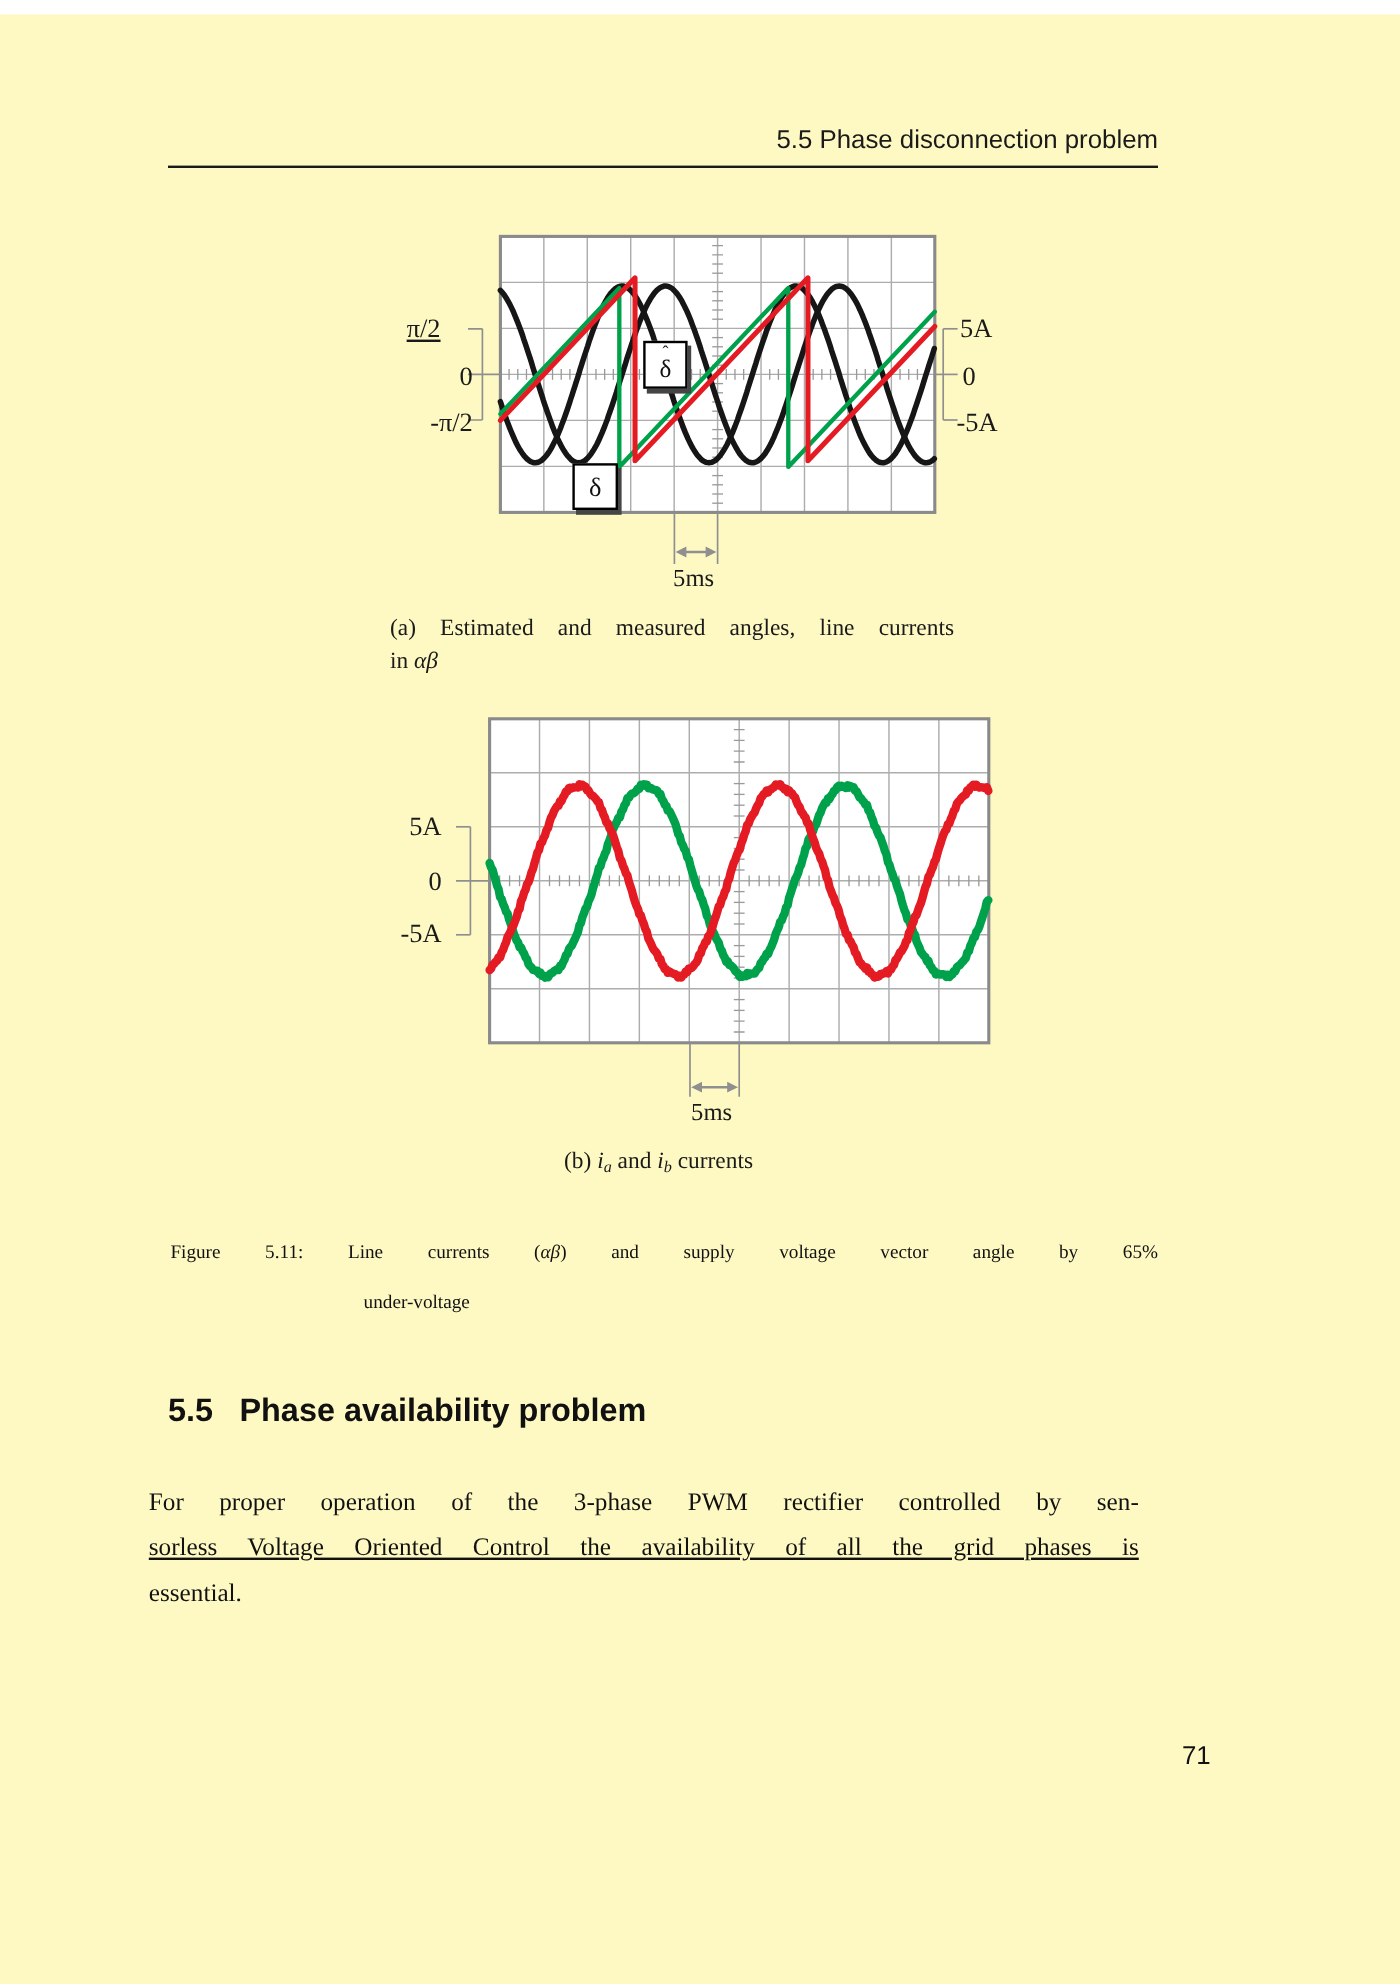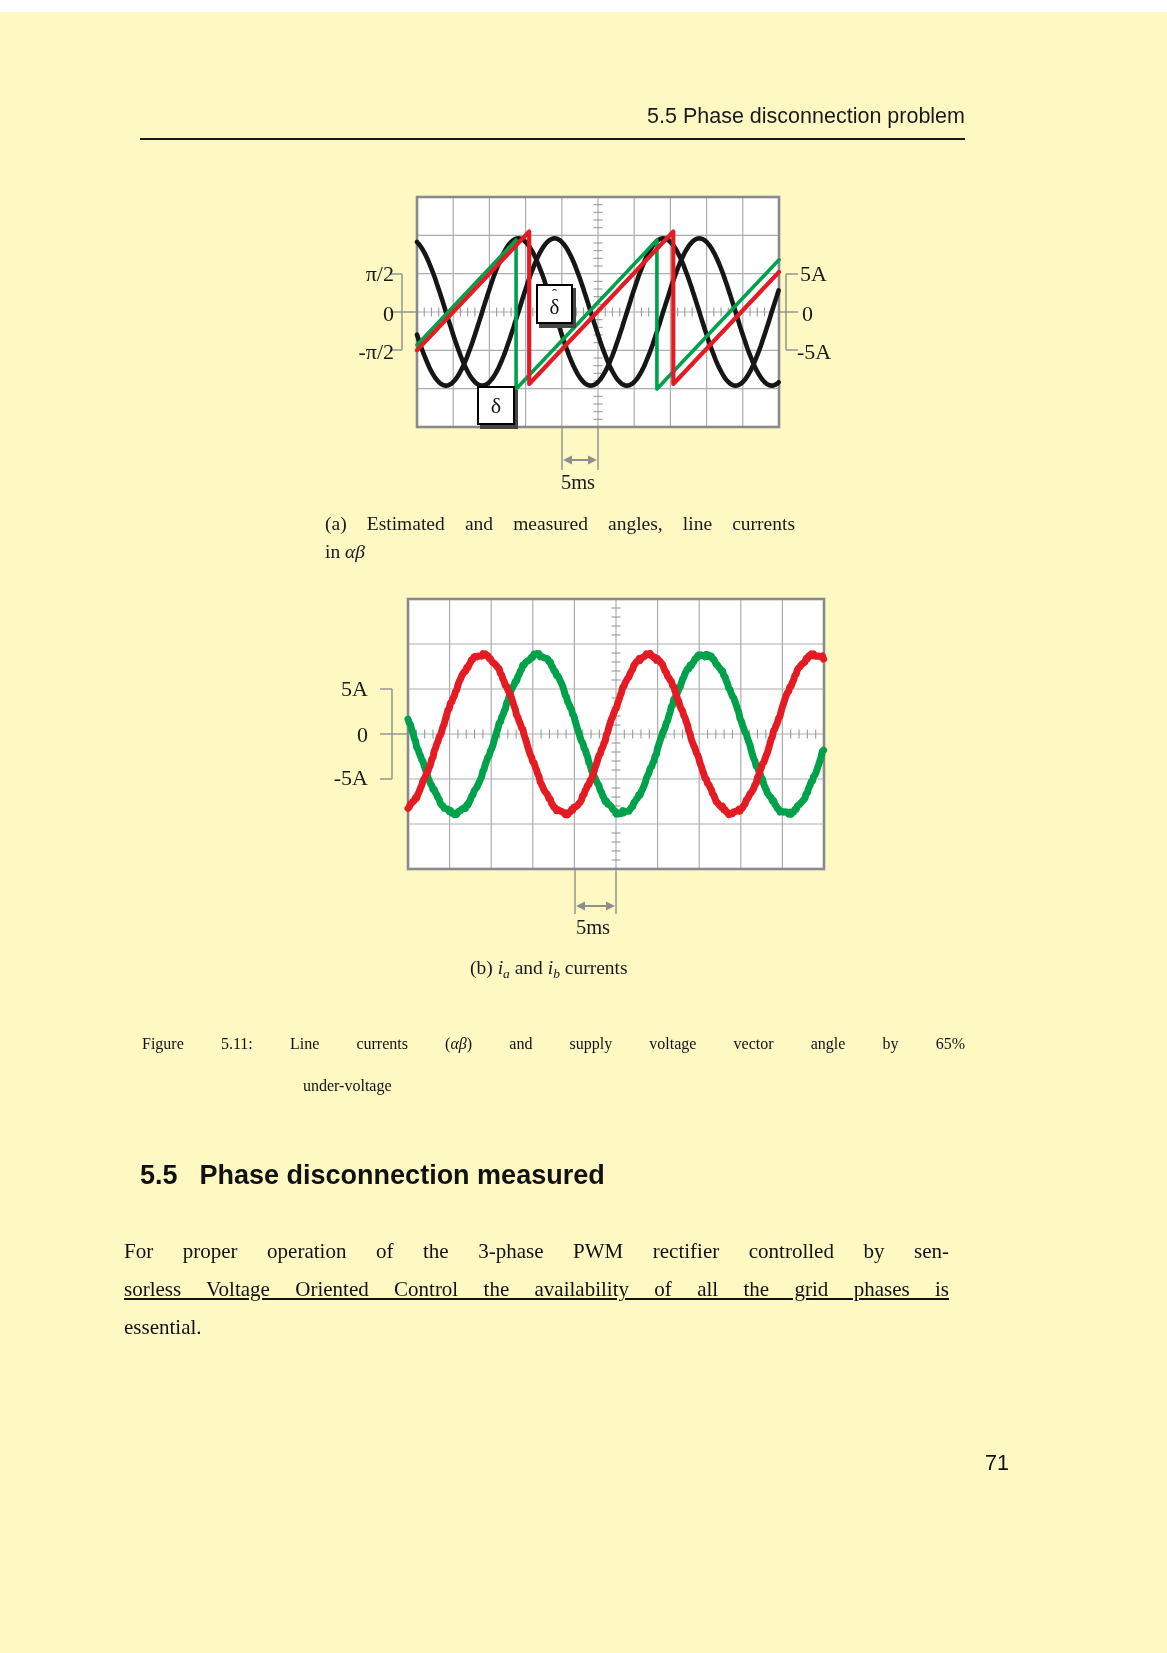--- a/index.html
+++ b/index.html
@@ -8,21 +8,21 @@
   .abs{position:absolute;}
   
   #running-head{left:140px;top:92px;width:825px;text-align:right;
     font-family:"Liberation Sans","DejaVu Sans",sans-serif;font-size:21.5px;color:#1a1a1a;}
   #head-rule{left:140px;top:126px;width:825px;height:2px;background:#1a1a1a;}
   
   #scope-a{left:386px;top:180px;width:424px;height:300px;}
   #scope-b{left:375px;top:582px;width:460px;height:325px;}
   
   .axlab{font-size:22px;color:#1a1a1a;white-space:nowrap;}
-  #a-pi2{left:336px;top:249px;width:58px;text-align:right;}
+  #a-pi2{left:324px;top:249px;width:58px;text-align:center;text-decoration:underline;}
   #a-zero-l{left:336px;top:289px;width:58px;text-align:right;}
   #a-npi2{left:330px;top:327px;width:64px;text-align:right;}
   #a-5a{left:800px;top:249px;}
   #a-zero-r{left:802px;top:289px;}
   #a-n5a{left:797px;top:327px;}
   #b-5a{left:310px;top:664px;width:58px;text-align:right;}
   #b-zero{left:310px;top:710px;width:58px;text-align:right;}
   #b-n5a{left:304px;top:753px;width:64px;text-align:right;}
   .tscale{font-size:20.5px;color:#1a1a1a;text-align:center;width:68px;}
   #a-5ms{left:544px;top:459px;}
@@ -283,21 +283,21 @@
   <div class="abs axlab" id="b-zero">0</div>
   <div class="abs axlab" id="b-n5a">-5A</div>
   <div class="abs tscale" id="b-5ms">5ms</div>
 
   <div class="abs subcap" id="subcap-b"><span>(b) </span><span class="mi">i</span><span class="ssub">a</span><span> and </span><span class="mi">i</span><span class="ssub">b</span><span> currents</span></div>
 
   <div class="abs figcap" id="figcap-1"><span>Figure 5.11: Line currents (</span><span class="mi">αβ</span><span>) and supply voltage vector angle by 65%</span></div>
   <div class="abs figcap" id="figcap-2">under-voltage</div>
 
   <div class="abs" id="sec-head">
-    <span class="num">5.5</span><span>Phase disconnection measured</span>
+    <span class="num">5.5</span><span>Phase availability problem</span>
   </div>
 
   <div class="abs bodyline" id="body-1">For proper operation of the 3-phase PWM rectifier controlled by sen-</div>
   <div class="abs bodyline" id="body-2">sorless Voltage Oriented Control the availability of all the grid phases is</div>
   <div class="abs bodyline" id="body-3">essential.</div>
 
   <div class="abs" id="pagenum">71</div>
 
 </div>
 

